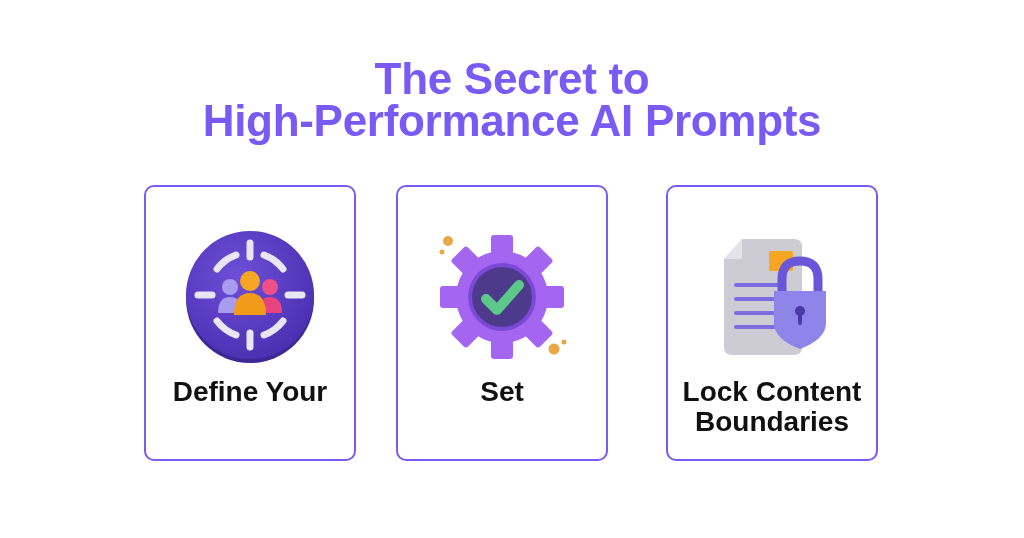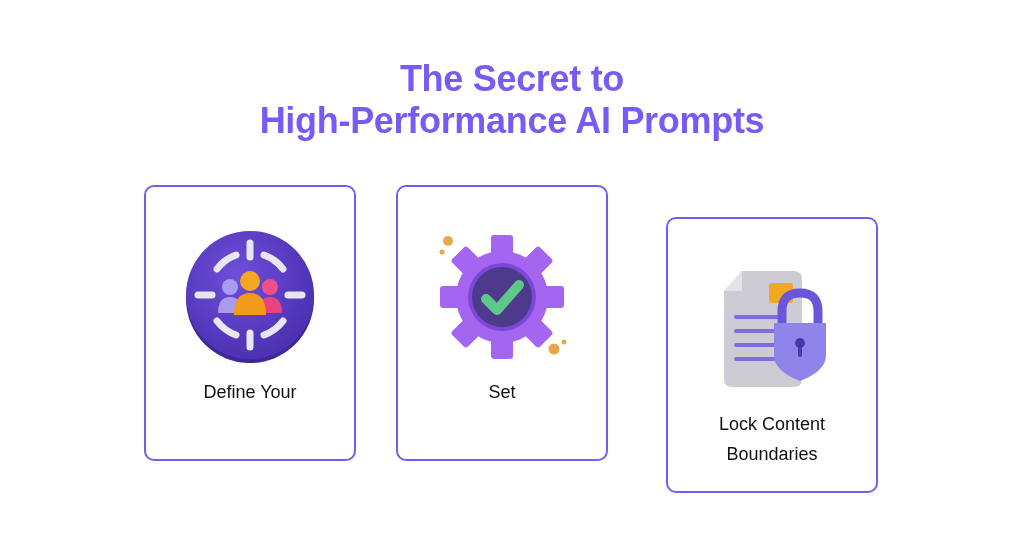--- a/index.html
+++ b/index.html
@@ -1,40 +1,40 @@
 <!DOCTYPE html>
 <html><head>
   <meta charset="utf-8">
   <style>
     * { box-sizing: border-box; margin: 0; padding: 0; }
     html, body { width: 1024px; height: 538px; background: #ffffff; overflow: hidden; }
     body { position: relative; font-family: "Liberation Sans", "DejaVu Sans", sans-serif; }
     .title {
       position: absolute; left: 0; top: 58px; width: 1024px;
       text-align: center; color: #7a5af5; font-weight: 700;
-      font-size: 36px; line-height: 42px; letter-spacing: -0.3px;
+      font-size: 44px; line-height: 42px; letter-spacing: -0.3px;
     }
     .title span { display: block; }
     .card {
       position: absolute; top: 185px; width: 212px; height: 276px;
       border: 2px solid #7a5af5; border-radius: 10px; background: #fff;
     }
     .card .icon {
       position: absolute; left: 50%; top: 40px; transform: translateX(-50%);
       width: 140px; height: 140px;
     }
     .card .label {
       position: absolute; left: 0; top: 190px; width: 100%;
-      text-align: center; color: #111; font-weight: 400;
-      font-size: 18px; line-height: 30px;
+      text-align: center; color: #111; font-weight: 700;
+      font-size: 28px; line-height: 30px;
     }
     .card .label span { display: block; }
     #card-1 { left: 144px; }
     #card-2 { left: 396px; }
-    #card-3 { left: 666px; margin-top: 32px; }
+    #card-3 { left: 666px; }
   </style>
 </head>
 <body>
 
 <h1 class="title">
   <span>The Secret to</span>
   <span>High-Performance AI Prompts</span>
 </h1>
 
 <div class="card" id="card-1">

